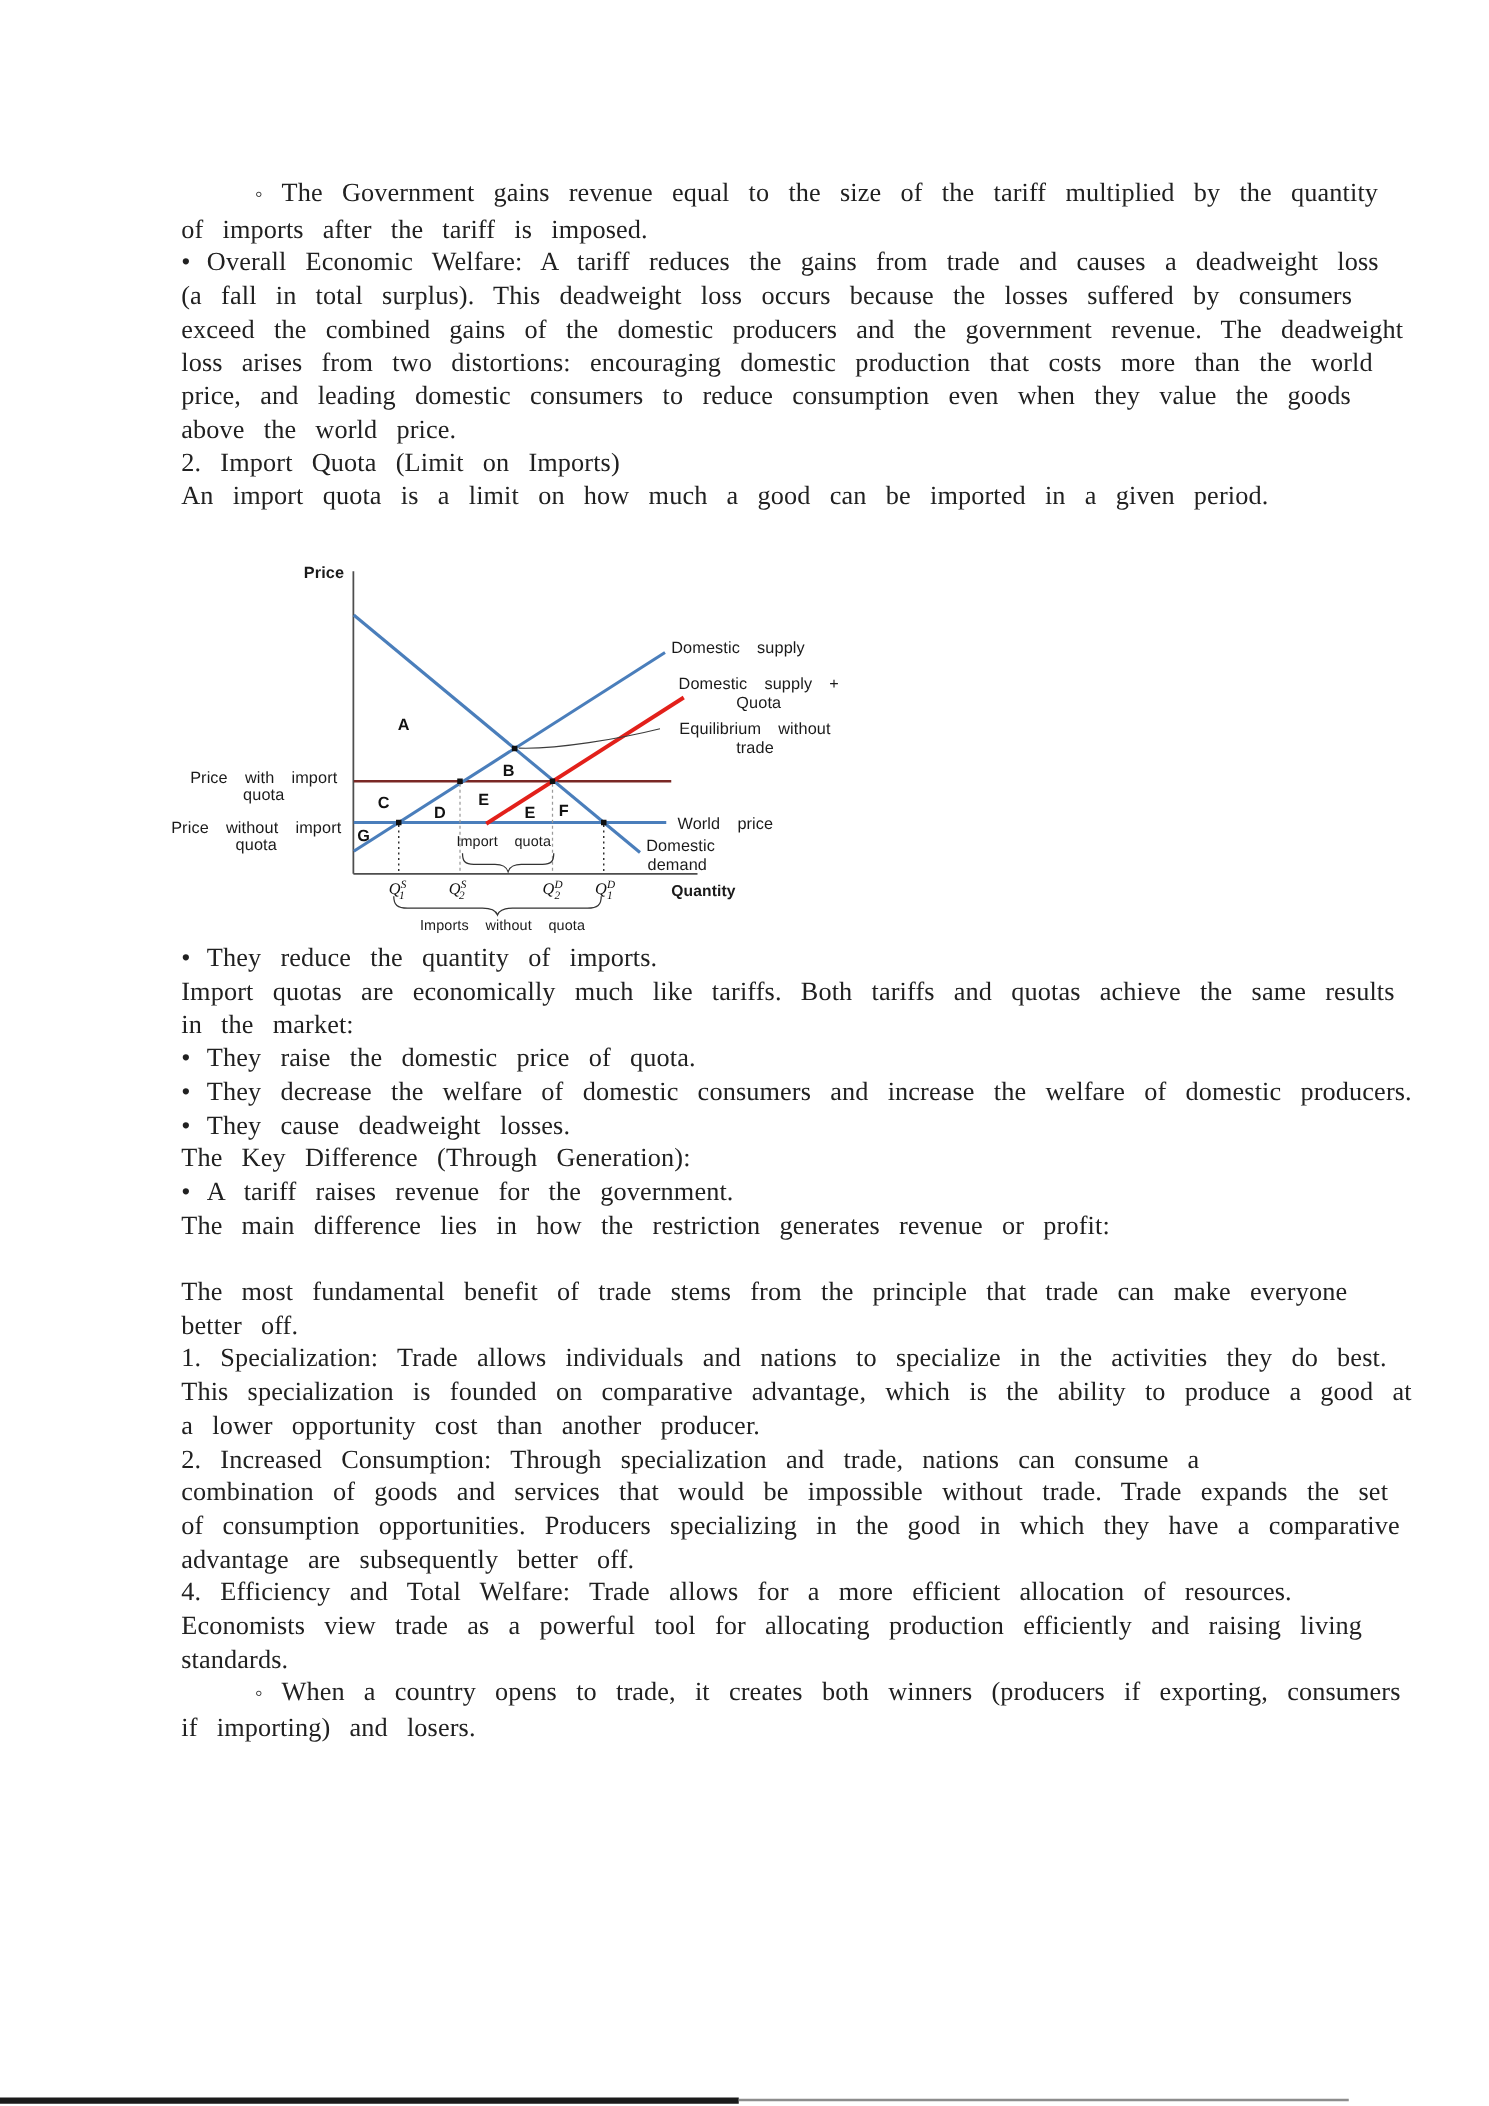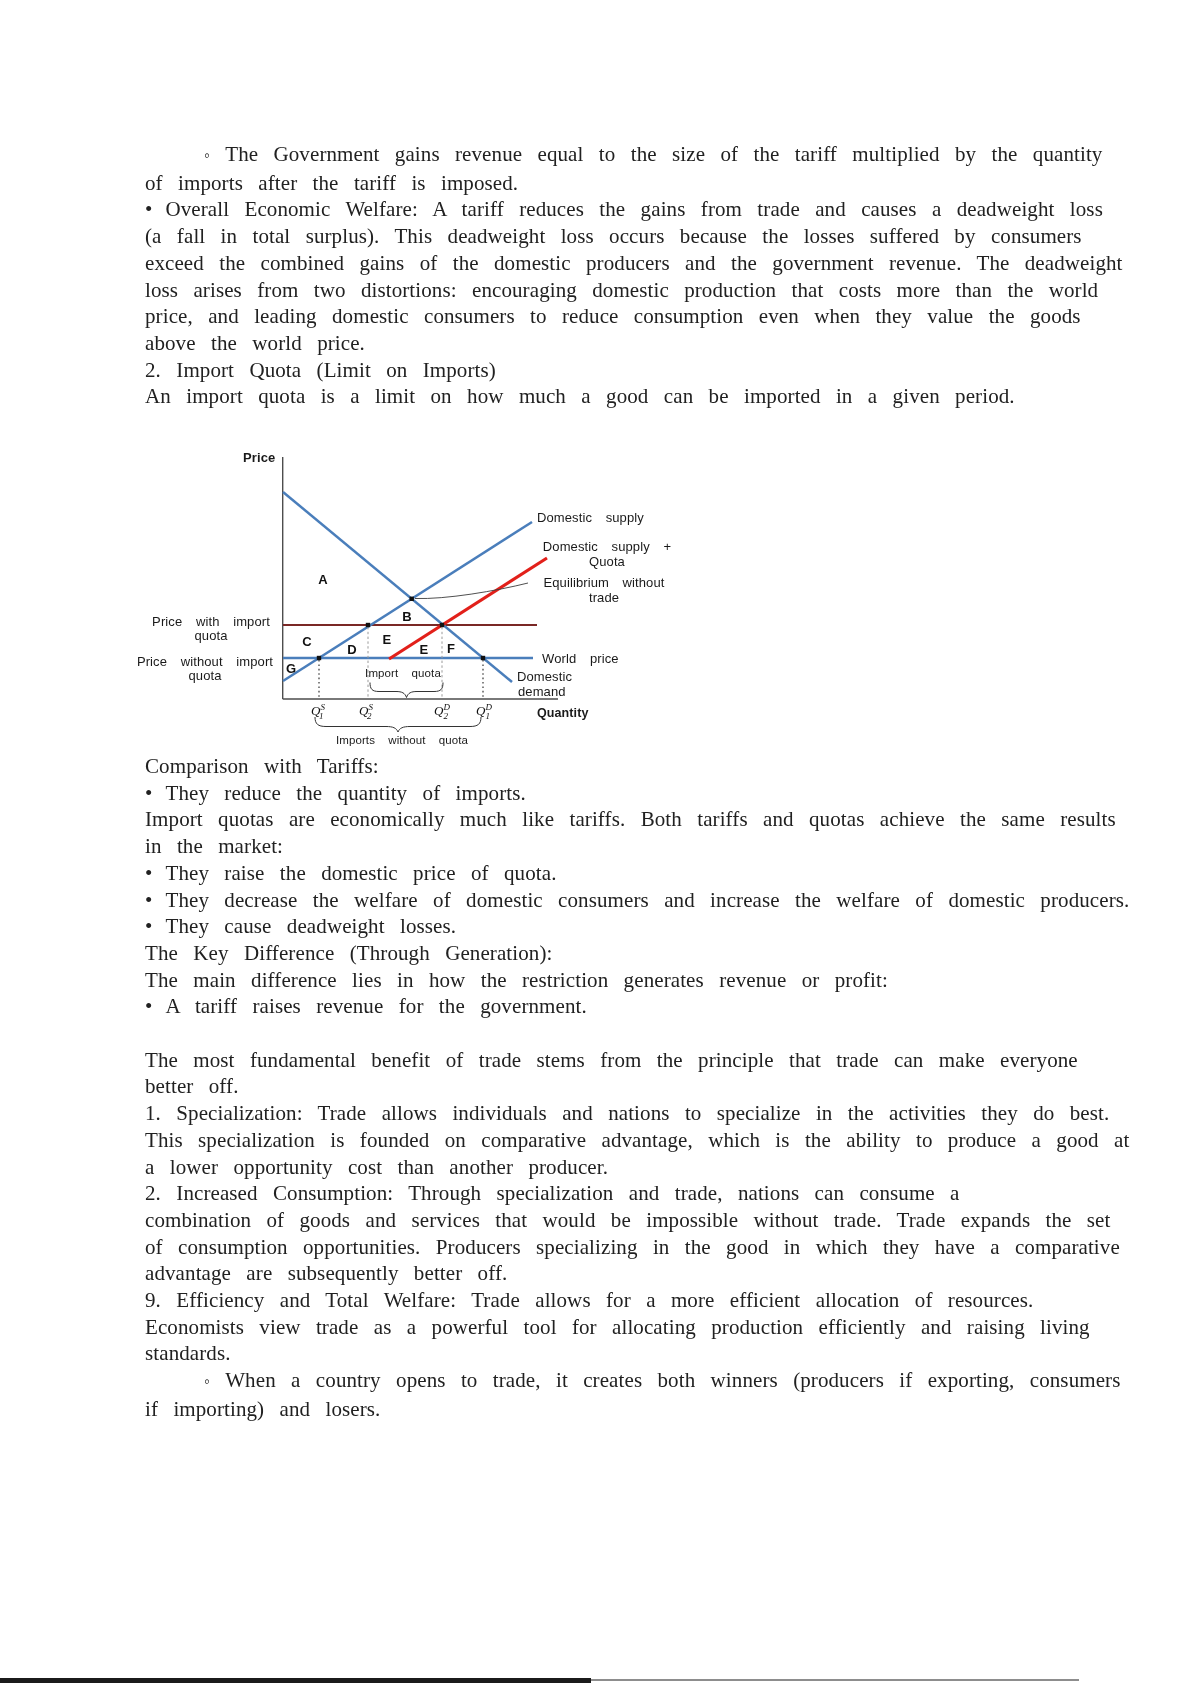--- a/index.html
+++ b/index.html
@@ -95,34 +95,33 @@
         <text class="chart-sans" x="269" y="267" font-size="11.5" fill="#1a1a1a" text-anchor="middle">Import quota</text>
         <text class="chart-sans" x="268" y="334" font-size="11.5" fill="#1a1a1a" text-anchor="middle">Imports without quota</text>
 
         <text x="177" y="305" font-size="13" font-style="italic" font-family="Liberation Serif, serif" fill="#111111"><tspan>Q</tspan><tspan font-size="9" dy="-5">S</tspan><tspan font-size="9" dx="-6" dy="9">1</tspan></text>
         <text x="225" y="305" font-size="13" font-style="italic" font-family="Liberation Serif, serif" fill="#111111"><tspan>Q</tspan><tspan font-size="9" dy="-5">S</tspan><tspan font-size="9" dx="-6" dy="9">2</tspan></text>
         <text x="300" y="305" font-size="13" font-style="italic" font-family="Liberation Serif, serif" fill="#111111"><tspan>Q</tspan><tspan font-size="9" dy="-5">D</tspan><tspan font-size="9" dx="-6.5" dy="9">2</tspan></text>
         <text x="342" y="305" font-size="13" font-style="italic" font-family="Liberation Serif, serif" fill="#111111"><tspan>Q</tspan><tspan font-size="9" dy="-5">D</tspan><tspan font-size="9" dx="-6.5" dy="9">1</tspan></text>
       </svg>
     </div>
 
-    <p class="p"><span>Comparison with Tariffs:</span></p>
     <p class="p"><span class="marker m-dot">•</span><span>They reduce the quantity of imports.</span></p>
     <p class="p"><span>Import quotas are economically much like tariffs. Both tariffs and quotas achieve the same results in the market:</span></p>
     <p class="p"><span class="marker m-dot">•</span><span>They raise the domestic price of quota.</span></p>
     <p class="p"><span class="marker m-dot">•</span><span>They decrease the welfare of domestic consumers and increase the welfare of domestic producers.</span></p>
     <p class="p"><span class="marker m-dot">•</span><span>They cause deadweight losses.</span></p>
     <p class="p"><span>The Key Difference (Through Generation):</span></p>
+    <p class="p"><span class="marker m-dot">•</span><span>A tariff raises revenue for the government.</span></p>
     <p class="p"><span>The main difference lies in how the restriction generates revenue or profit:</span></p>
-    <p class="p"><span class="marker m-dot">•</span><span>A tariff raises revenue for the government.</span></p>
     <div class="spacer"></div>
     <p class="p"><span>The most fundamental benefit of trade stems from the principle that trade can make everyone better off.</span></p>
     <p class="p"><span>1. Specialization: Trade allows individuals and nations to specialize in the activities they do best. This specialization is founded on comparative advantage, which is the ability to produce a good at a lower opportunity cost than another producer.</span></p>
     <p class="p"><span>2. Increased Consumption: Through specialization and trade, nations can consume a
 combination of goods and services that would be impossible without trade. Trade expands the set of consumption opportunities. Producers specializing in the good in which they have a comparative advantage are subsequently better off.</span></p>
-    <p class="p"><span>9. Efficiency and Total Welfare: Trade allows for a more efficient allocation of resources. Economists view trade as a powerful tool for allocating production efficiently and raising living standards.</span></p>
+    <p class="p"><span>4. Efficiency and Total Welfare: Trade allows for a more efficient allocation of resources. Economists view trade as a powerful tool for allocating production efficiently and raising living standards.</span></p>
     <p class="p sub"><span class="marker m-circ">◦</span><span>When a country opens to trade, it creates both winners (producers if exporting, consumers if importing) and losers.</span></p>
 
   </div>
 
   <div class="botbar" style="left:0;top:1678px;width:591px;height:5px;"></div>
   <div class="botbar2" style="left:591px;top:1679px;width:488px;height:2px;"></div>
 </div>
 
 </body></html>

